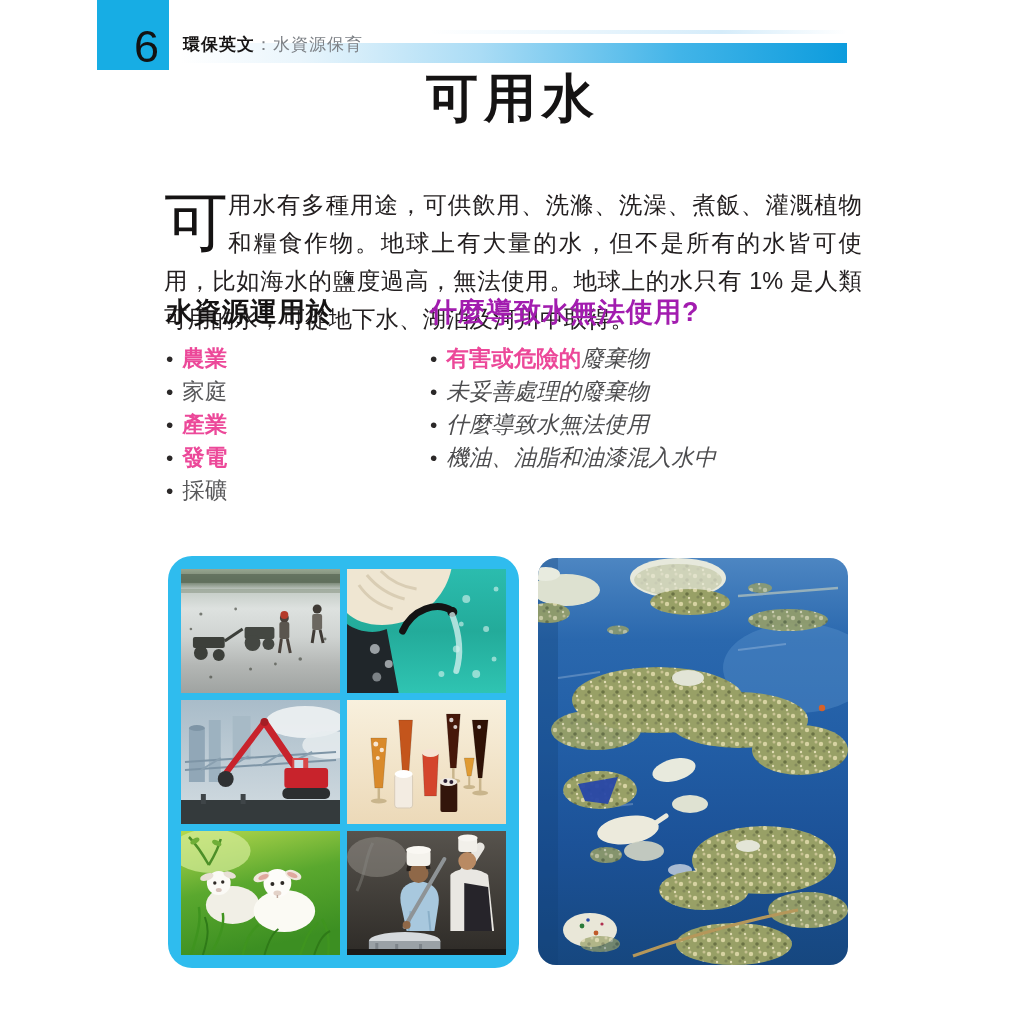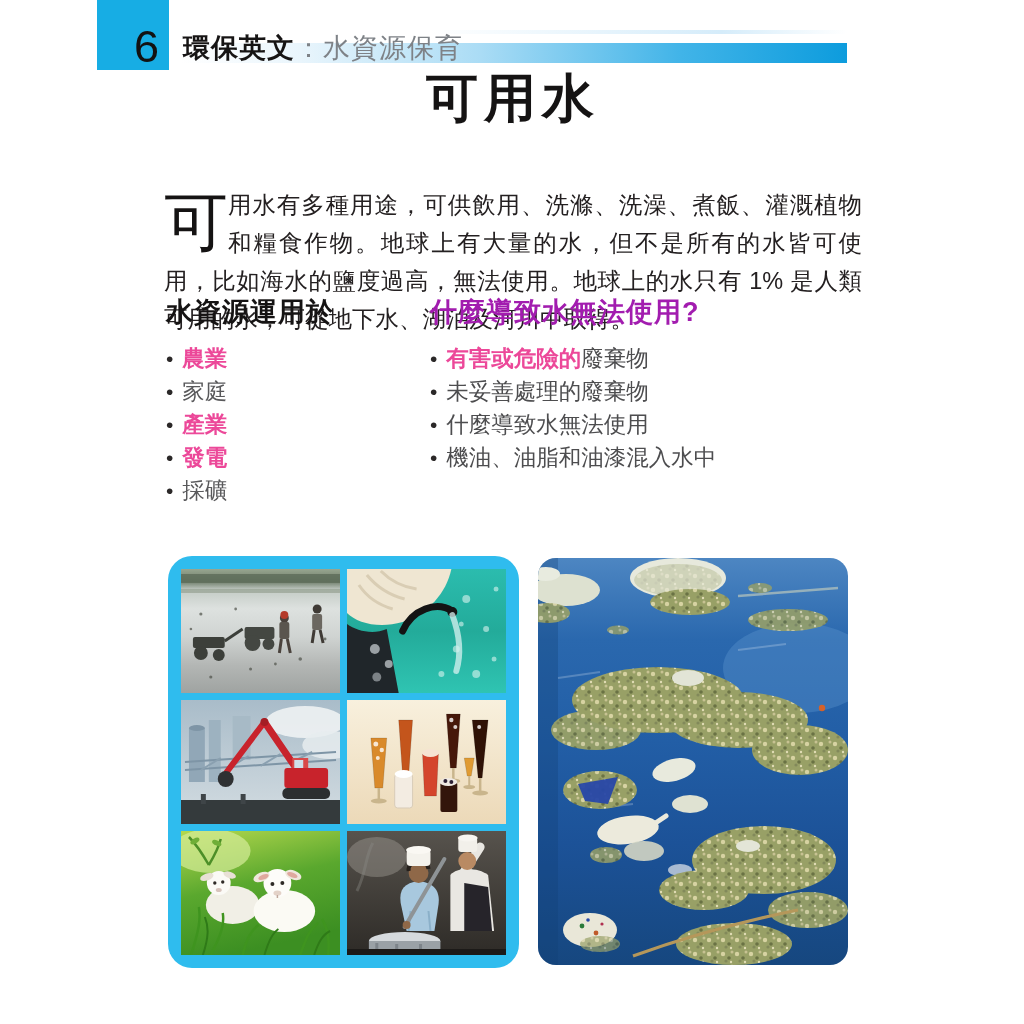--- a/index.html
+++ b/index.html
@@ -9,22 +9,22 @@
 
   
   .page-square { position:absolute; left:97px; top:0; width:72px; height:70px;
     background:#17ade4; display:flex; justify-content:flex-end; align-items:flex-end;
     padding:0 10px 1px 0; }
   .page-square .num { font-size:45px; line-height:1; color:#121212; }
   .header-streak { position:absolute; left:430px; top:30px; width:417px; height:4px;
     background:linear-gradient(90deg, rgba(213,236,250,0), #d5ecfa 70%, #ffffff); border-radius:2px; }
   .header-bar { position:absolute; left:181px; top:43px; width:666px; height:20px;
     background:linear-gradient(90deg, rgba(255,255,255,0) 0%, #e9f5fc 18%, #aadcf5 45%, #41b4e8 75%, #0d9cdd 100%); }
-  .header-title { position:absolute; left:183px; top:33px; height:30px; display:flex; align-items:center;
-    font-size:27px; letter-spacing:1px; z-index:2; }
+  .header-title { position:absolute; left:183px; top:33px; height:30px; display:flex; align-items:flex-start;
+    font-size:17px; letter-spacing:1px; z-index:2; }
   .header-title .b { font-weight:700; color:#161414; }
   .header-title .g { color:#7e8287; }
 
   
   .main-title { position:absolute; left:1px; top:64px; width:100%; text-align:center;
     font-size:52px; font-weight:700; letter-spacing:6px; color:#151313; }
 
   
   .intro { position:absolute; left:164px; top:186px; width:698px;
     font-size:23.5px; line-height:38px; text-align:justify; color:#242021; }
@@ -35,21 +35,21 @@
   .sections { position:absolute; left:166px; top:294px; width:700px; display:flex; }
   .col-left { width:264px; }
   .col-right { flex:1; }
   .sec-heading { font-size:27px; font-weight:700; letter-spacing:1px; color:#151313; margin-bottom:18px; }
   .sec-heading.cyan { color:#a21caf; }
   .blist { list-style:none; font-size:22.5px; }
   .blist li { display:flex; align-items:baseline; margin-bottom:11px; line-height:22px; }
   .blist .dot { margin-right:9px; font-size:21px; color:#2b2828; }
   .blist li.bold .t, .blist .bseg { font-weight:700; color:#ec4899; }
   .blist li .t { color:#59595b; }
-  .blist li .seg { color:#4d4d4f; }
+  .blist li .seg { color:#4d4d4f;font-style:italic; }
 
   
   .collage { position:absolute; left:168px; top:556px; width:351px; height:412px;
     background:#2fbcee; border-radius:24px; padding:13px;
     display:grid; grid-template-columns:1fr 1fr; grid-template-rows:1fr 1fr 1fr; gap:7px; }
   .cell { overflow:hidden; background:#888; }
   .cell svg { display:block; width:100%; height:100%; }
 
   
   .sea-photo { position:absolute; left:538px; top:558px; width:310px; height:407px;

